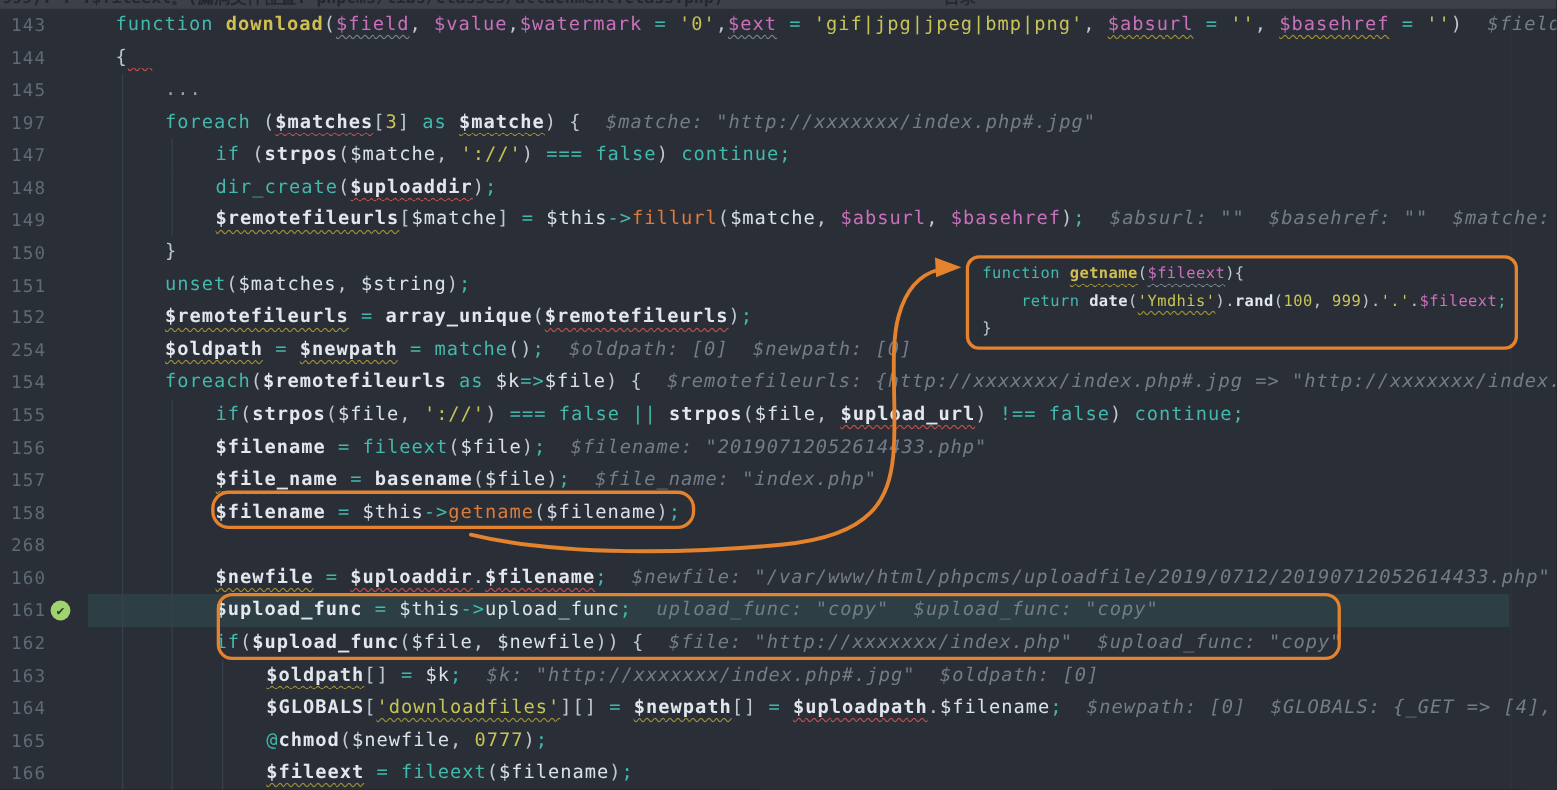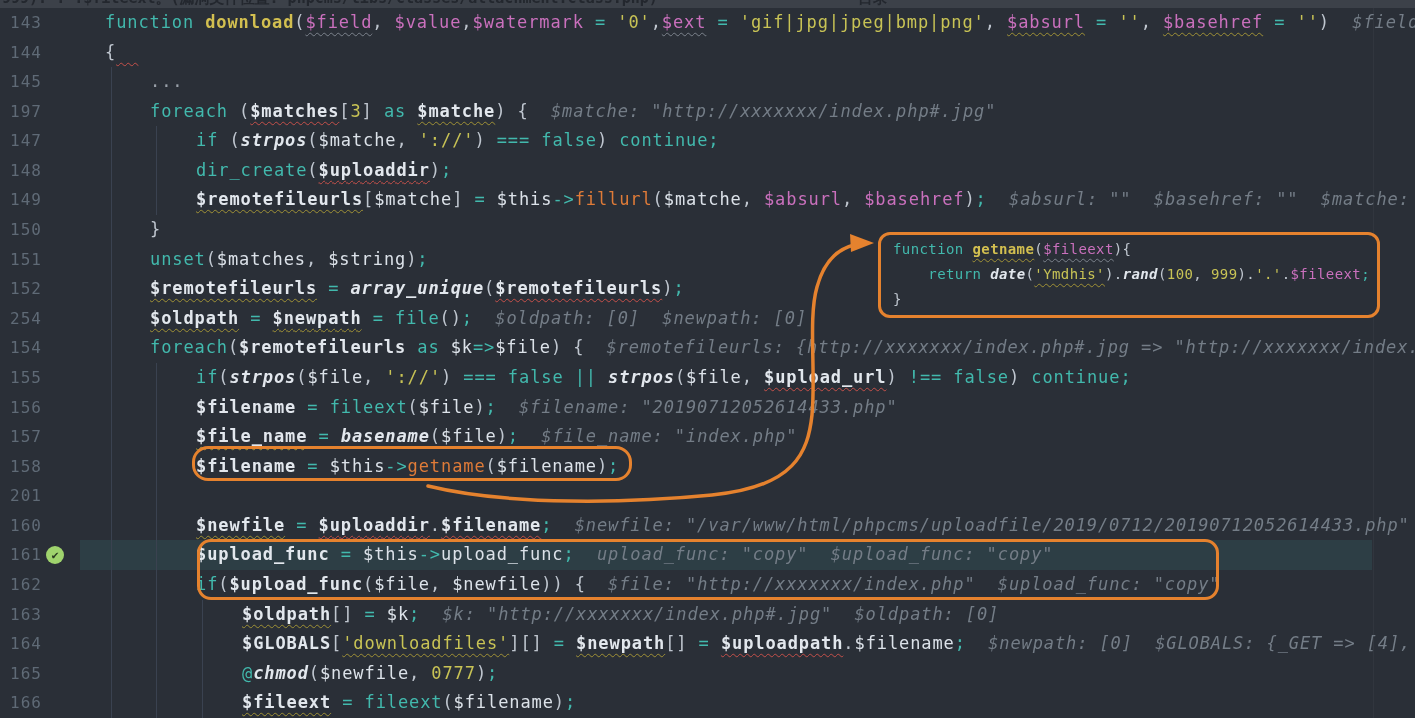--- a/index.html
+++ b/index.html
@@ -22,21 +22,21 @@
   
   .kw{color:#42b9ad;}
   .op{color:#42b9ad;}
   .tfn{color:#42b9ad;}
   .fy{color:#d2bf50;font-weight:700;}
   .str{color:#c8c355;}
   .num{color:#c8c355;}
   .vpk{color:#ca70bd;}
   .lv{color:#dce2e9;}
   .lvb{color:#e2e7ed;font-weight:700;}
-  .bi{color:#e2e7ed;font-weight:700;font-style:italic;}
+  .bi{color:#e2e7ed;font-weight:700;}
   .err{color:#df7b38;}
   .pl{color:#bfc6cf;}
   .pl2{color:#9aa1aa;}
   .dbg{color:#747d87;font-style:italic;}
   .uy,.ur,.ug,.sqr{text-decoration-line:underline;text-decoration-style:wavy;
     text-decoration-thickness:1px;text-underline-offset:4px;}
   .uy{text-decoration-color:#9f9136;}
   .ur,.sqr{text-decoration-color:#c4504a;}
   .ug{text-decoration-color:#7b828c;}
   
@@ -109,21 +109,21 @@
         <span class="code" style="left: 150px;"><span class="kw">unset</span><span class="pl">(</span><span class="lv">$matches</span><span class="pl">, </span><span class="lv">$string</span><span class="pl">)</span><span class="op">;</span></span>
       </div>
       <div class="row">
         <span class="ln">152</span>
         <span class="guide" style="left: 111px;"></span>
         <span class="code" style="left: 150px;"><span class="lvb uy">$remotefileurls</span><span class="op"> = </span><span class="bi">array_unique</span><span class="pl">(</span><span class="lvb ur">$remotefileurls</span><span class="pl">)</span><span class="op">;</span></span>
       </div>
       <div class="row">
         <span class="ln">254</span>
         <span class="guide" style="left: 111px;"></span>
-        <span class="code" style="left: 150px;"><span class="lvb uy">$oldpath</span><span class="op"> = </span><span class="lvb uy">$newpath</span><span class="op"> = </span><span class="kw">file</span><span class="pl">()</span><span class="op">; </span><span class="dbg"> $oldpath: [0]  $newpath: [0]</span></span>
+        <span class="code" style="left: 150px;"><span class="lvb uy">$oldpath</span><span class="op"> = </span><span class="lvb uy">$newpath</span><span class="op"> = </span><span class="kw">matche</span><span class="pl">()</span><span class="op">; </span><span class="dbg"> $oldpath: [0]  $newpath: [0]</span></span>
       </div>
       <div class="row">
         <span class="ln">154</span>
         <span class="guide" style="left: 111px;"></span>
         <span class="code" style="left: 150px;"><span class="kw">foreach</span><span class="pl">(</span><span class="lvb">$remotefileurls</span><span class="pl"> </span><span class="kw">as </span><span class="lv">$k</span><span class="op">=&gt;</span><span class="lv">$file</span><span class="pl">) { </span><span class="dbg"> $remotefileurls: {http://xxxxxxx/index.php#.jpg =&gt; "http://xxxxxxx/index.p</span></span>
       </div>
       <div class="row">
         <span class="ln">155</span>
         <span class="guide" style="left: 111px;"></span>
         <span class="guide" style="left: 156px;"></span>
@@ -141,21 +141,21 @@
         <span class="guide" style="left: 156px;"></span>
         <span class="code" style="left: 196px;"><span class="lvb uy">$file_name</span><span class="op"> = </span><span class="bi">basename</span><span class="pl">(</span><span class="lv">$file</span><span class="pl">)</span><span class="op">; </span><span class="dbg"> $file_name: "index.php"</span></span>
       </div>
       <div class="row">
         <span class="ln">158</span>
         <span class="guide" style="left: 111px;"></span>
         <span class="guide" style="left: 156px;"></span>
         <span class="code" style="left: 196px;"><span class="lvb">$filename</span><span class="op"> = </span><span class="lv">$this</span><span class="op">-&gt;</span><span class="err">getname</span><span class="pl">(</span><span class="lv">$filename</span><span class="pl">)</span><span class="op">;</span></span>
       </div>
       <div class="row">
-        <span class="ln">201</span>
+        <span class="ln">268</span>
         <span class="guide" style="left: 111px;"></span>
         <span class="guide" style="left: 156px;"></span>
         <span class="code" style="left: 196px;"></span>
       </div>
       <div class="row">
         <span class="ln">160</span>
         <span class="guide" style="left: 111px;"></span>
         <span class="guide" style="left: 156px;"></span>
         <span class="code" style="left: 196px;"><span class="lvb uy">$newfile</span><span class="op"> = </span><span class="lvb ur">$uploaddir</span><span class="pl">.</span><span class="lvb ur">$filename</span><span class="op">; </span><span class="dbg"> $newfile: "/var/www/html/phpcms/uploadfile/2019/0712/20190712052614433.php"</span></span>
       </div>

